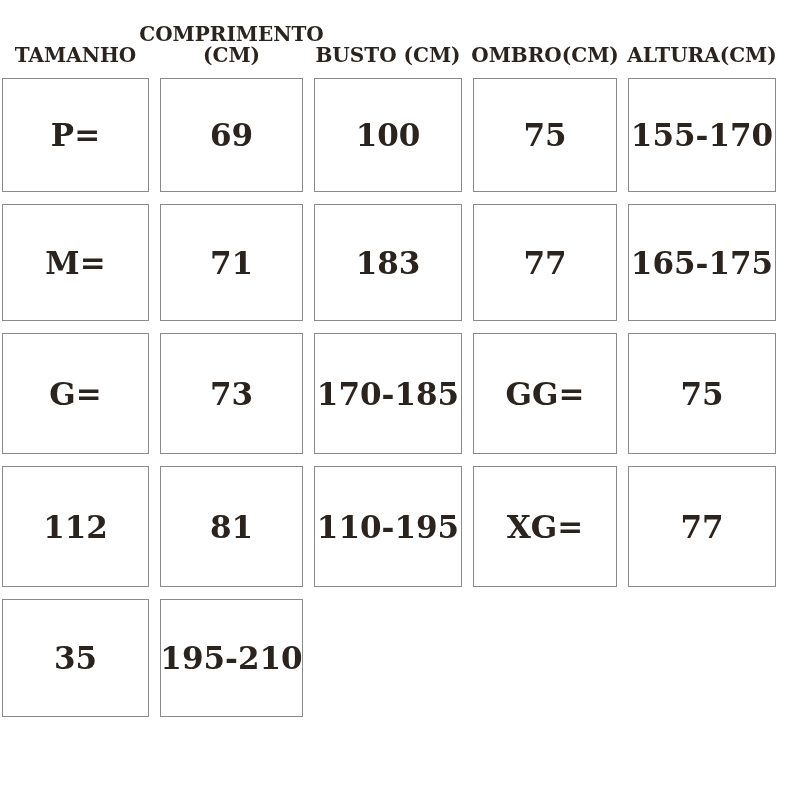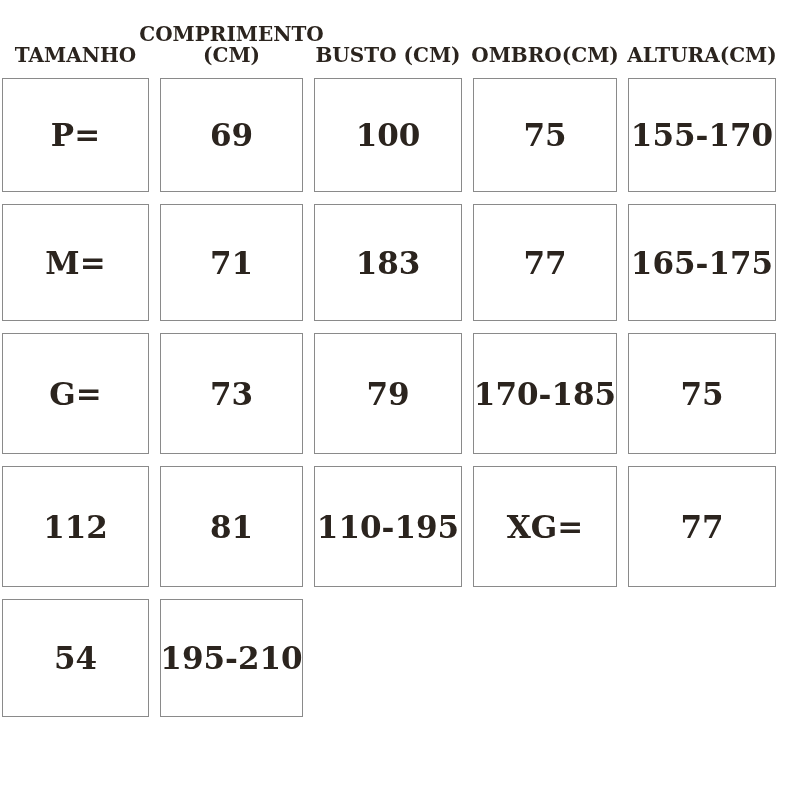--- a/index.html
+++ b/index.html
@@ -63,26 +63,26 @@
   <div class="cell">155-170</div>
 
   <div class="cell">M=</div>
   <div class="cell">71</div>
   <div class="cell">183</div>
   <div class="cell">77</div>
   <div class="cell">165-175</div>
 
   <div class="cell">G=</div>
   <div class="cell">73</div>
-  <div class="cell">79</div>
   <div class="cell">170-185</div>
 
+  <div class="cell">GG=</div>
   <div class="cell">75</div>
   <div class="cell">112</div>
   <div class="cell">81</div>
   <div class="cell">110-195</div>
 
   <div class="cell">XG=</div>
   <div class="cell">77</div>
-  <div class="cell">54</div>
+  <div class="cell">35</div>
   <div class="cell">195-210</div>
 
 </div>
 
 </body></html>

